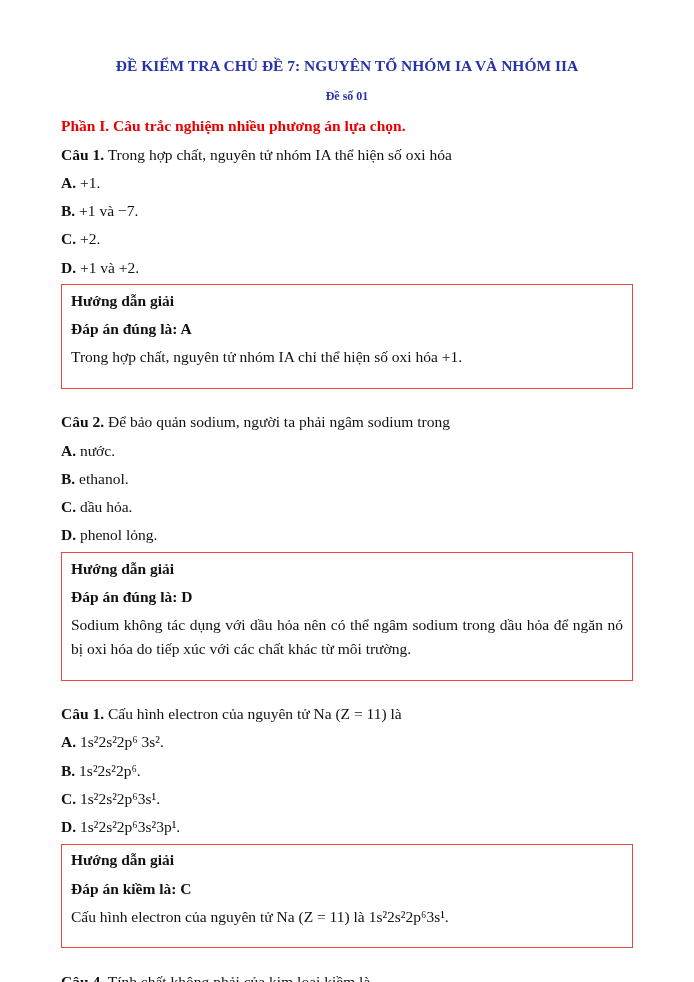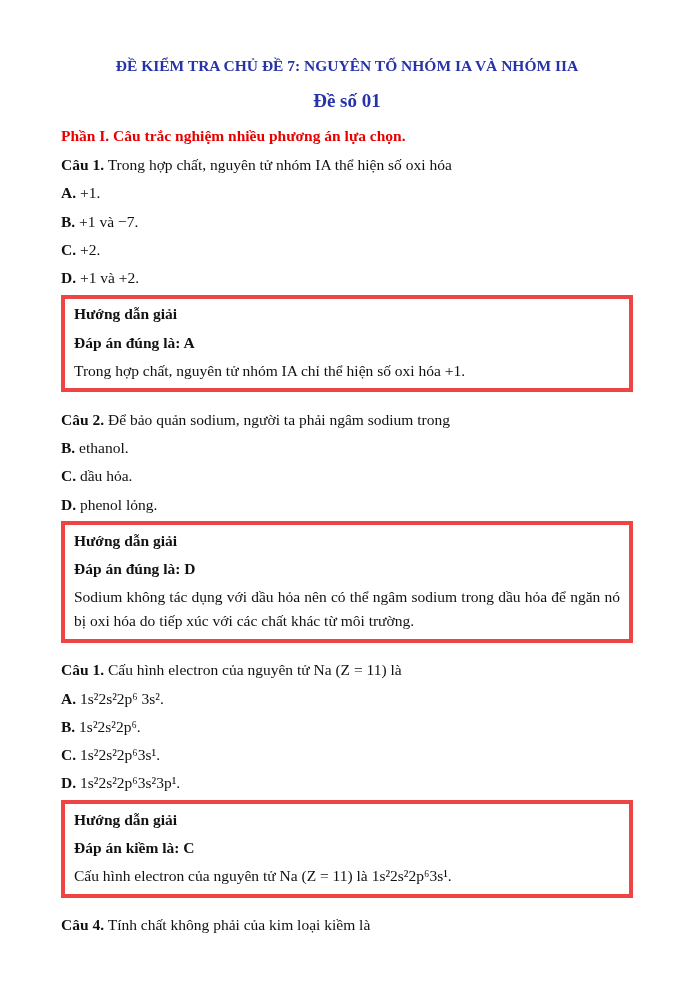--- a/index.html
+++ b/index.html
@@ -26,42 +26,42 @@
     text-align:center;
     font-size:15.5px;
     font-weight:bold;
     color:var(--title-blue);
     line-height:1.6;
   }
   .subtitle{
     margin:0;
     padding:4px 0 6px 0;
     text-align:center;
-    font-size:19px;
+    font-size:12px;
     font-weight:bold;
     color:var(--title-blue);
     line-height:1.5;
   }
   .section-heading{
     margin:0;
     padding:3px 0;
     font-weight:bold;
     color:var(--heading-red);
     line-height:1.5;
   }
   .para{
     margin:0;
     padding:2.5px 0;
     line-height:1.5;
   }
   .q-label,.opt-label{font-weight:bold;}
   .solution-box{
-    border:4px solid #ef4444;
-    margin:3px 0 13px 0;
-    padding:1px 9px 3px 9px;
+    border:1px solid #ef4444;
+    margin:3px 0 19px 0;
+    padding:1px 9px 16px 9px;
   }
   .sol-heading,.sol-answer{
     margin:0;
     padding:2.5px 0;
     font-weight:bold;
     line-height:1.5;
   }
   .sol-body{
     margin:0;
     padding:2.5px 0;
@@ -84,20 +84,21 @@
   <p class="para"><span class="opt-label">C.</span> <span>+2.</span></p>
   <p class="para"><span class="opt-label">D.</span> <span>+1 và +2.</span></p>
 
   <div class="solution-box">
     <p class="sol-heading">Hướng dẫn giải</p>
     <p class="sol-answer">Đáp án đúng là: A</p>
     <p class="sol-body">Trong hợp chất, nguyên tử nhóm IA chỉ thể hiện số oxi hóa +1.</p>
   </div>
 
   <p class="para"><span class="q-label">Câu 2.</span> <span>Để bảo quản sodium, người ta phải ngâm sodium trong</span></p>
+  <p class="para"><span class="opt-label">A.</span> <span>nước.</span></p>
   <p class="para"><span class="opt-label">B.</span> <span>ethanol.</span></p>
   <p class="para"><span class="opt-label">C.</span> <span>dầu hỏa.</span></p>
   <p class="para"><span class="opt-label">D.</span> <span>phenol lỏng.</span></p>
 
   <div class="solution-box">
     <p class="sol-heading">Hướng dẫn giải</p>
     <p class="sol-answer">Đáp án đúng là: D</p>
     <p class="sol-body">Sodium không tác dụng với dầu hỏa nên có thể ngâm sodium trong dầu hỏa để ngăn nó bị oxi hóa do tiếp xúc với các chất khác từ môi trường.</p>
   </div>
 

